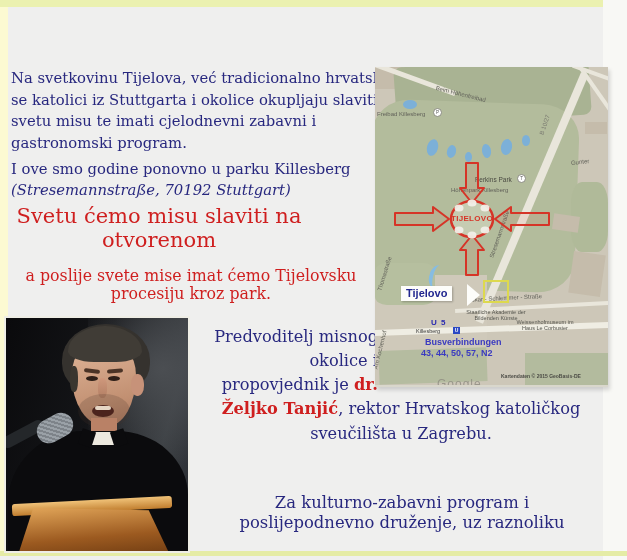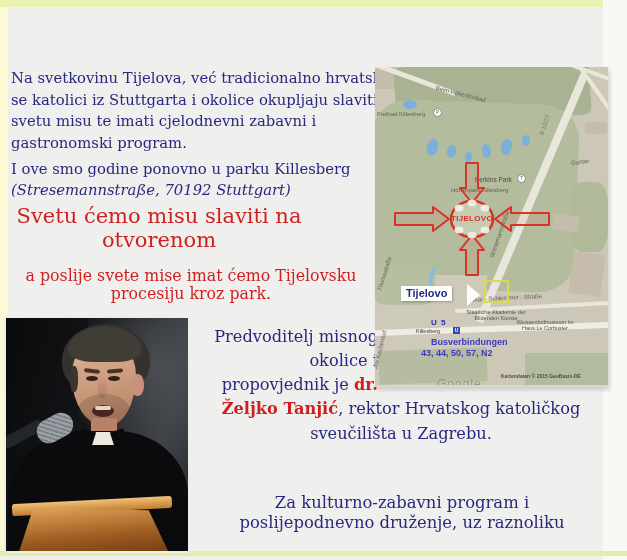--- a/index.html
+++ b/index.html
@@ -48,21 +48,21 @@
             color:#d63427;letter-spacing:0.3px;}
   .ph-arrow{left:26px;top:219px;background:#fdfdfa;color:#22278f;font-weight:bold;font-size:11px;
             padding:1px 5px 2px 5px;box-shadow:1px 1px 2px rgba(0,0,0,0.25);}
   .ph-tip{left:92px;top:217px;width:0;height:0;border-top:11px solid transparent;
           border-bottom:11px solid transparent;border-left:13px solid #fdfdfa;}
   .ysq{left:108px;top:213px;width:22px;height:19px;border:2px solid #ddd94e;}
   .u5{left:56px;top:251px;font-size:8px;font-weight:bold;color:#2a2ab0;letter-spacing:1px;}
   .stname{left:41px;top:261px;font-size:5.5px;color:#3a3a3a;}
   .ubadge{left:78px;top:260px;width:7px;height:7px;background:#2a48c4;color:#fff;font-size:5px;
           text-align:center;line-height:7px;font-weight:bold;}
-  .bus1{left:56px;top:270px;font-size:9px;font-weight:bold;color:#3a3ac0;text-align:center;}
+  .bus1{left:50px;top:270px;font-size:9px;font-weight:bold;color:#3a3ac0;text-align:center;}
   .bus2{left:46px;top:281px;font-size:9px;font-weight:bold;color:#3a3ac0;}
   .google{left:62px;top:290px;font-size:12px;color:#8e8b80;opacity:0.8;letter-spacing:1px;margin-top:20px;}
   .mcopy{left:126px;top:306px;font-size:5px;color:#4a4a44;font-weight:bold;}
   .squig{left:54px;top:198px;width:12px;height:24px;border-left:4px solid #86bce2;
          border-radius:50%;transform:rotate(14deg);}
   .marker{position:absolute;width:7px;height:7px;border:1px solid #8a8a80;border-radius:50%;
           background:#fff;font-size:4.5px;text-align:center;line-height:7px;color:#555;}
 
   
   .photo{left:4px;top:316px;width:186px;height:237px;box-sizing:border-box;

